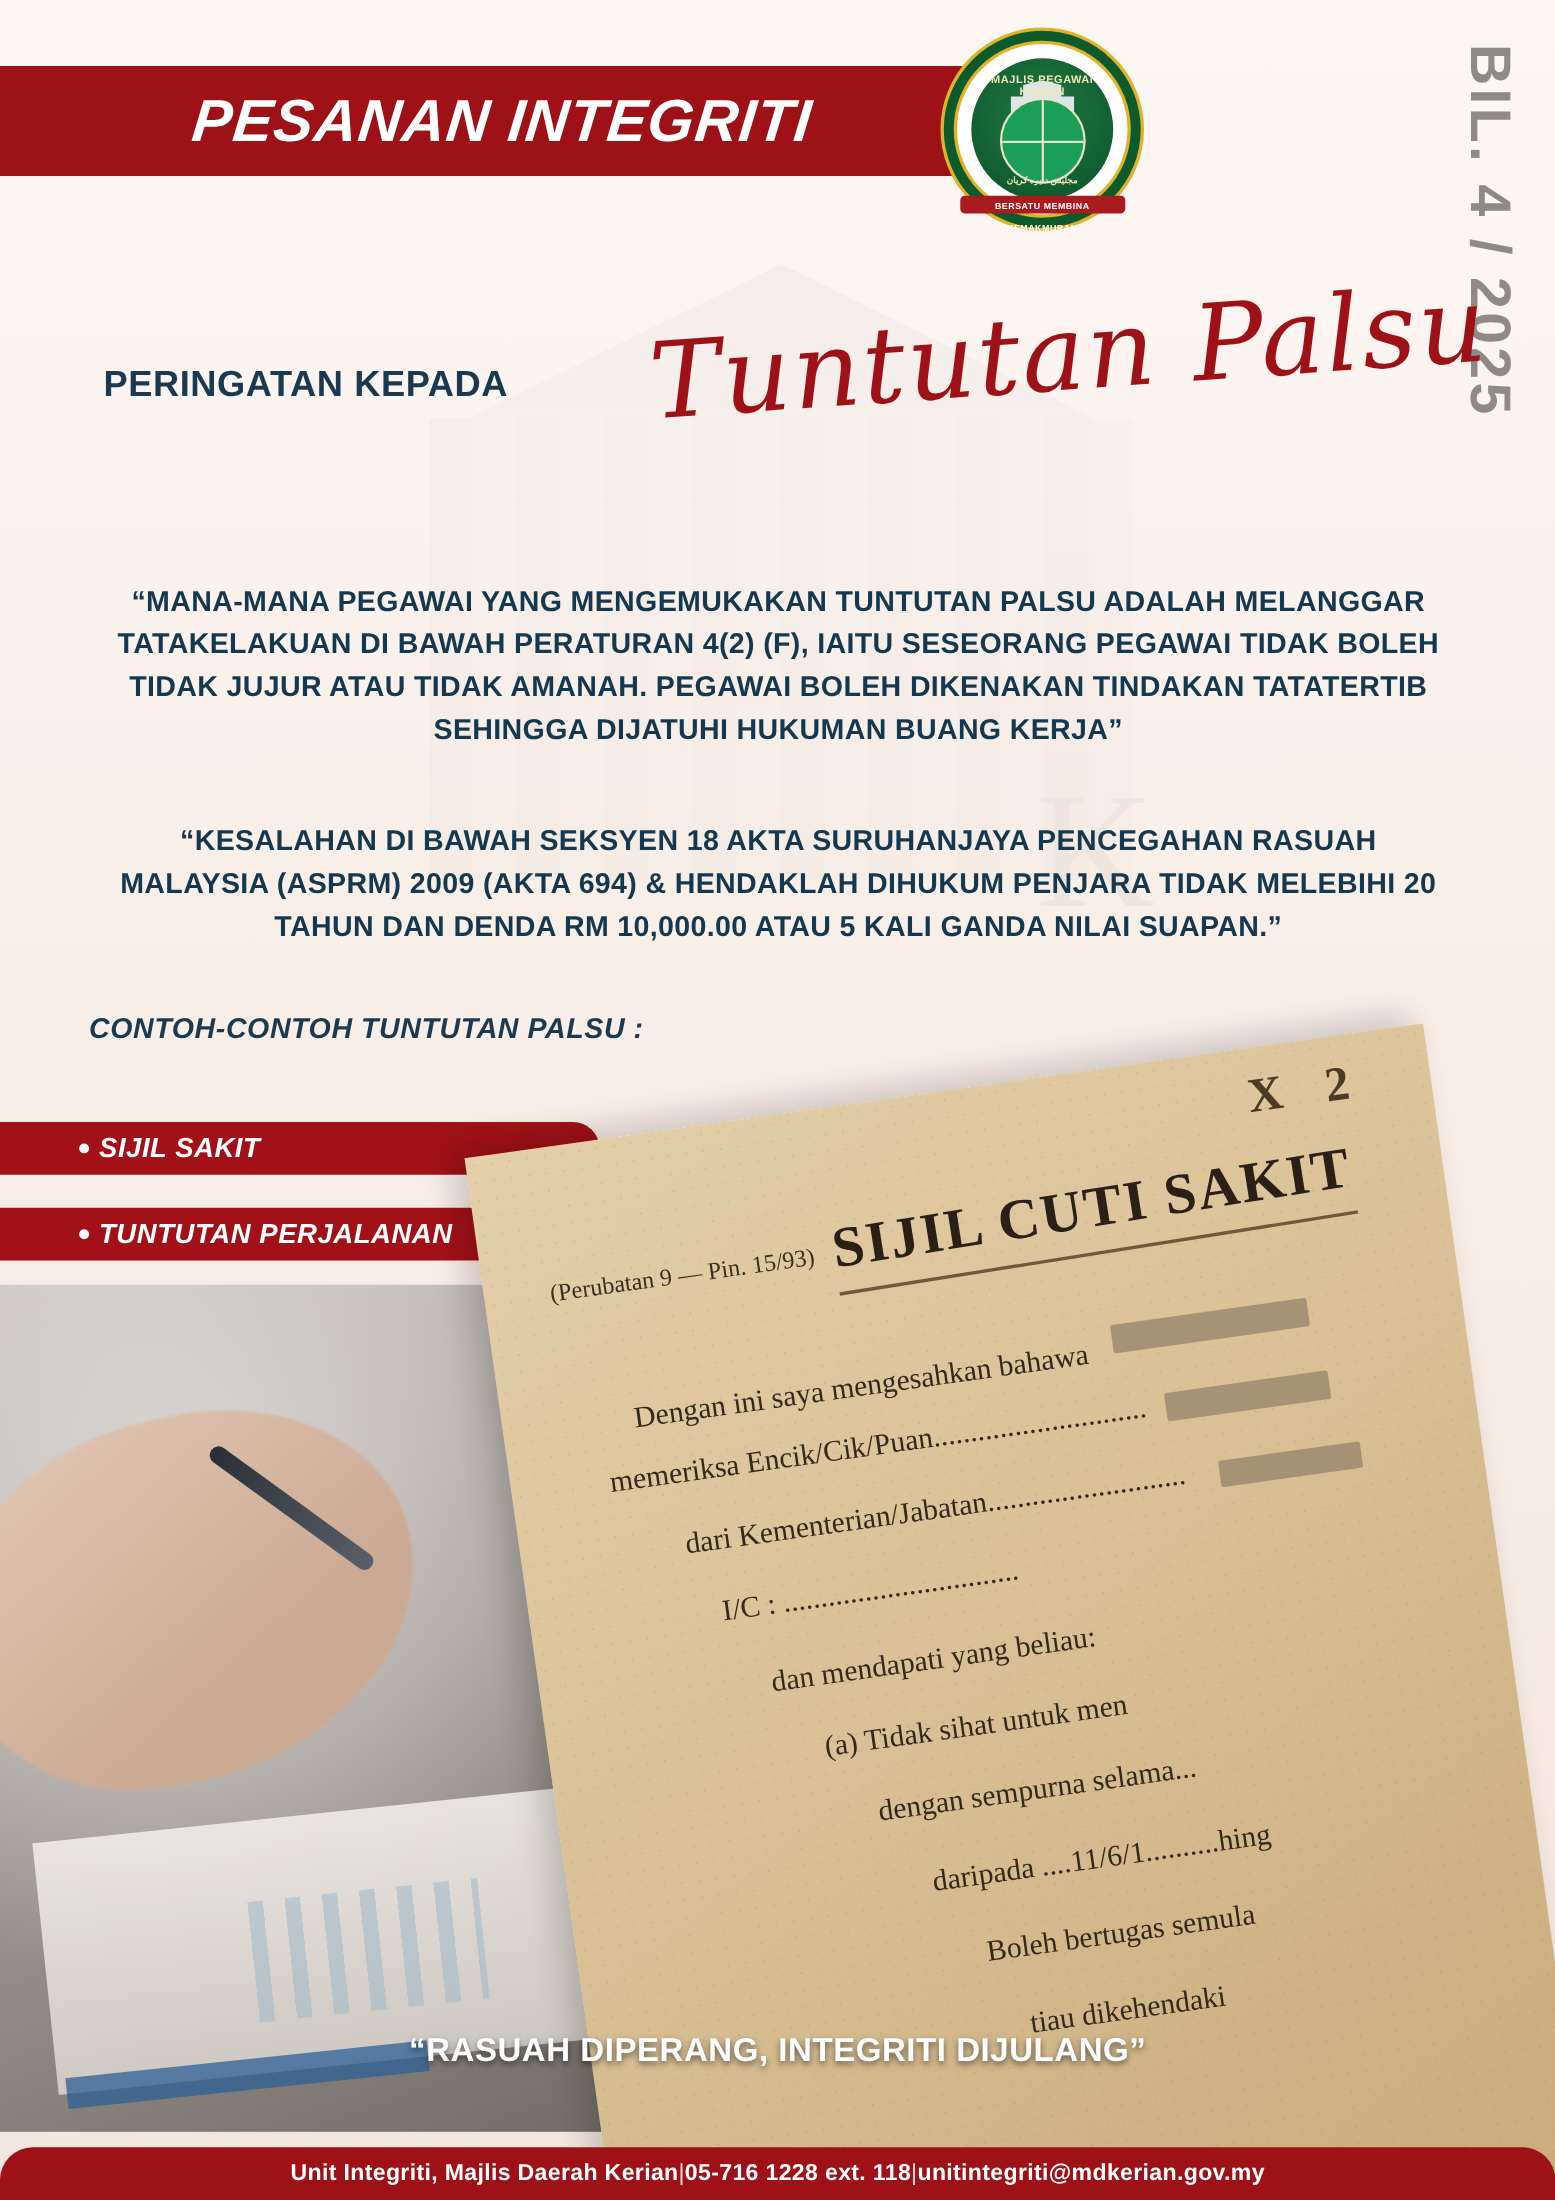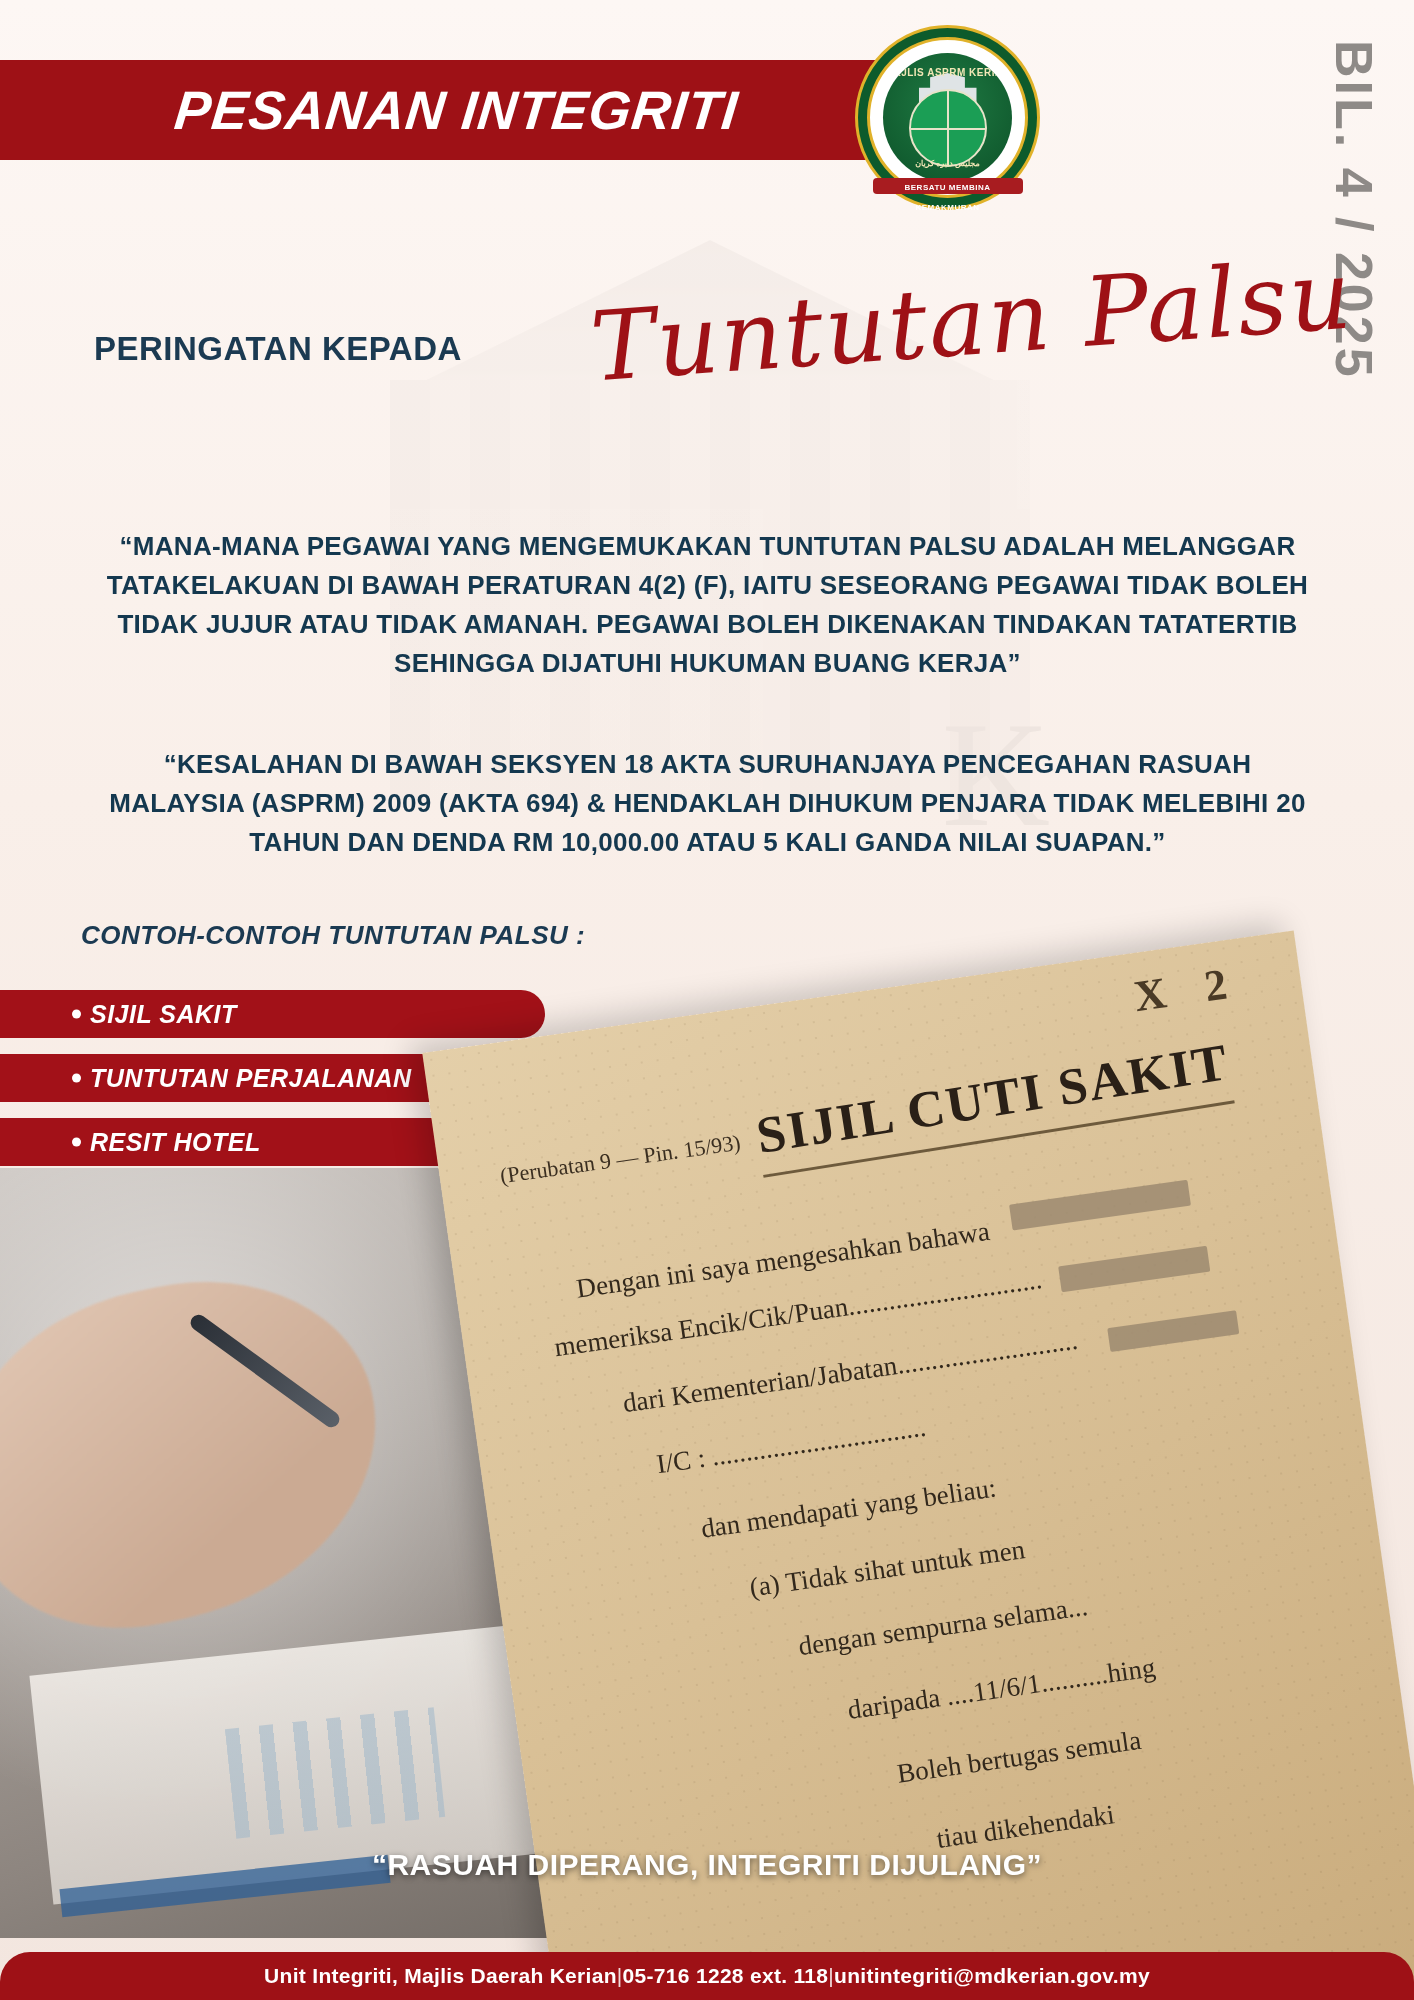--- a/index.html
+++ b/index.html
@@ -157,20 +157,21 @@
     position: relative;
     width: 545px; height: 48px;
     background: #a21118;
     border-radius: 0 24px 24px 0;
     margin-bottom: 16px;
     display: flex; align-items: center;
     color: #ffffff;
     font-size: 25px; font-weight: bold; font-style: italic;
     padding-left: 90px;
     letter-spacing: .5px;
+    margin-top: 30px;
   }
   .bar .dot {
     position: absolute; left: 72px; top: 50%;
     width: 9px; height: 9px; border-radius: 50%;
     background: #ffffff; transform: translateY(-50%);
   }
 
   
   .photo-hand {
     position: absolute; left: 0; bottom: 62px;
@@ -306,21 +307,21 @@
   <div class="top-banner">
     <div class="top-banner-title">PESANAN INTEGRITI</div>
   </div>
 
   <div class="logo">
     <div class="ring1"></div>
     <div class="ring2"></div>
     <div class="inner">
       <div class="bldg"></div>
       <div class="globe"></div>
-      <div class="arc-top">MAJLIS ASPRM KERIAN</div>
+      <div class="arc-top">MAJLIS PEGAWAI KERIAN</div>
       <div class="arc-bot">مجليس دايره كريان</div>
     </div>
     <div class="ribbon">BERSATU MEMBINA KEMAKMURAN</div>
   </div>
 
   <div class="issue">BIL. 4 / 2025</div>
 
   <div class="headline">
     <div>PERINGATAN KEPADA</div>
   </div>

